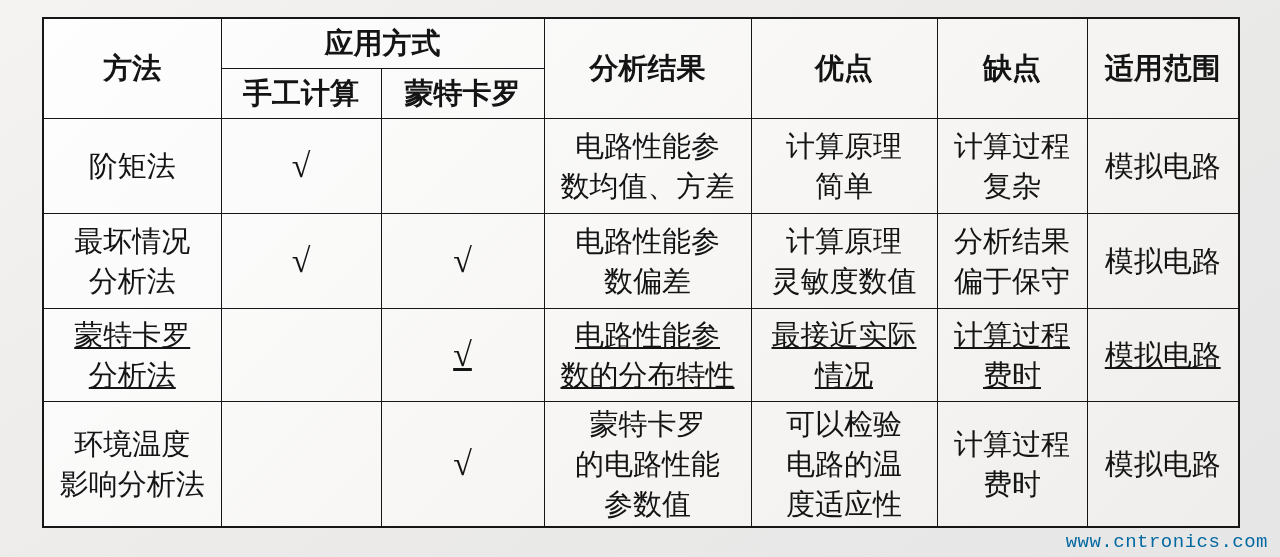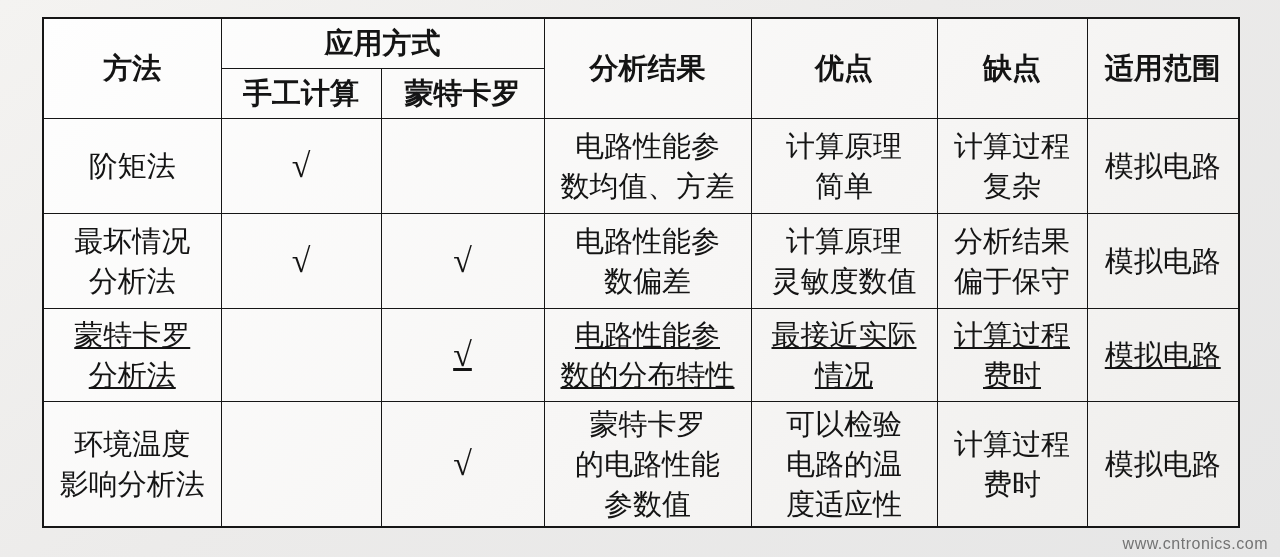--- a/index.html
+++ b/index.html
@@ -53,24 +53,24 @@
   tr.hdr-sub    { height: 50px; }
   tr.row-0      { height: 95px; }
   tr.row-1      { height: 95px; }
   tr.row-2      { height: 93px; text-decoration: underline; }
   tr.row-3      { height: 105px; }
 
   .watermark {
     position: absolute;
     right: 12px;
     bottom: 4px;
-    font-family: Liberation Sans, sans-serif;
-    font-size: 16px;
+    font-family: Liberation Mono, monospace;
+    font-size: 19px;
     letter-spacing: 0.5px;
-    color: #737373;
+    color: #0369a1;
   }
 </style>
 </head>
 <body>
 
 <div class="table-wrap">
   <table class="methods">
     <colgroup>
       <col style="width:178px">
       <col style="width:160px">

